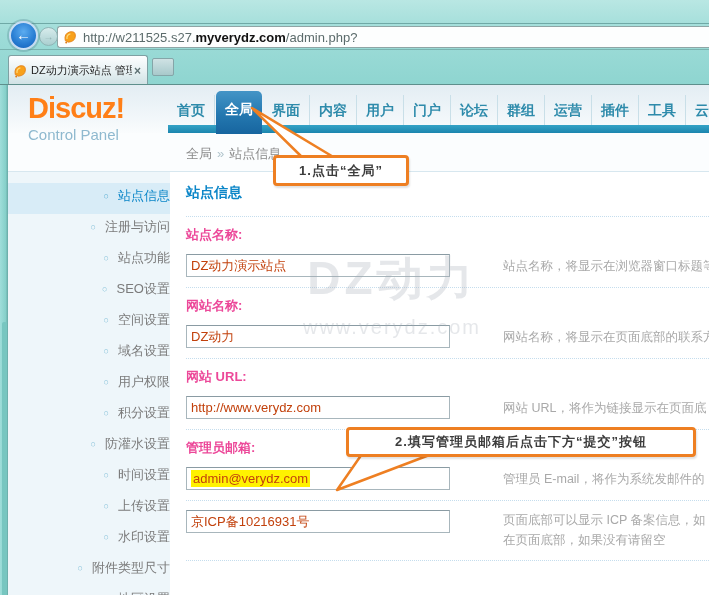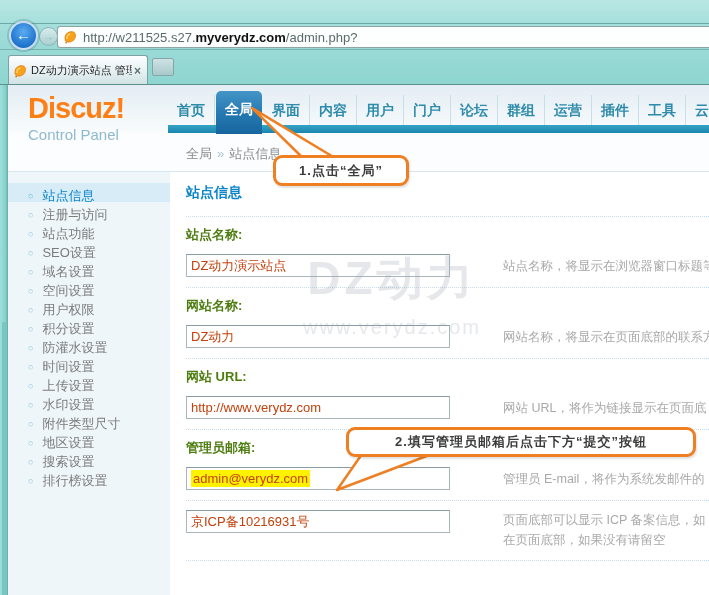--- a/index.html
+++ b/index.html
@@ -64,48 +64,48 @@
     background:linear-gradient(180deg,#4494c6 0%,#2478b0 55%,#17659f 100%);
     height:43px; line-height:36px; position:relative; top:2px; z-index:3; }
   .nav-bar { position:absolute; left:168px; top:125px; width:541px; height:8px;
     background:linear-gradient(180deg,#35a3c6,#1b85ae); z-index:1; }
   .breadcrumb { position:absolute; left:186px; top:145px; font-size:13px; color:#8a8a8a; z-index:2; }
   .breadcrumb .sep { color:#b0c4cc; margin:0 5px; }
 
   
   .sidebar { position:absolute; left:8px; top:172px; width:162px; height:423px;
     background:#eef6fa; padding-top:11px; }
-  .side-item { height:19px; line-height:25px; font-size:13px; color:#7b7b7b;
-    padding-left:20px; white-space:nowrap; }
+  .side-item { height:31px; line-height:25px; font-size:13px; color:#7b7b7b;
+    padding-left:20px; white-space:nowrap;text-align:right; }
   .side-item .bullet { font-size:9px; color:#8cc4da; margin-right:9px; vertical-align:1px; }
   .side-item.active { background:#d8ecf7; color:#0c86c8; }
   .side-item.active .bullet { color:#63b2d4; }
 
   
   .main { position:absolute; left:170px; top:172px; width:539px; height:423px;
     background:#fff; padding:12px 0 0 16px; overflow:hidden; }
   .page-title { font-size:14px; font-weight:bold; color:#0c86c8; padding-bottom:14px;
     border-bottom:1px dotted #c5dded; }
   .frow { border-bottom:1px dotted #c5dded; padding:9px 0 10px 0; }
-  .frow .flabel { font-size:13px; font-weight:bold; color:#4d7c0f; margin-bottom:10px; }
+  .frow .flabel { font-size:13px; font-weight:bold; color:#ec4899; margin-bottom:10px; }
   .input-line { display:flex; align-items:center; }
   .input-box { width:264px; height:23px; background:#fff; border:1px solid #a8b6bc;
     border-top-color:#8a9ba3; font-size:13px; color:#c2410c; line-height:21px; padding:0 4px;
     white-space:nowrap; overflow:hidden; flex:none; }
   .input-box .hl { background:#fff200; padding:1px 2px; }
   .help { font-size:12.5px; color:#a9a9a9; margin-left:53px; white-space:nowrap; line-height:20px; }
 
   
   .watermark { position:absolute; left:303px; top:248px; z-index:1; pointer-events:none;
     color:rgba(160,170,178,.28); text-align:center; }
   .watermark .w1 { font-size:46px; font-weight:bold; letter-spacing:4px; }
   .watermark .w2 { font-size:20px; font-weight:normal; letter-spacing:2px; margin-top:6px; }
 
   
-  .callout { position:absolute; background:#fff; border:3px solid #ee7f22; border-radius:9px;
+  .callout { position:absolute; background:#fff; border:3px solid #ee7f22; border-radius:4px;
     font-size:13px; color:#3c3c3c; font-weight:bold; text-align:center; z-index:30;
     box-shadow:1px 2px 2px rgba(0,0,0,.12); letter-spacing:1px; }
   .callout-1 { left:273px; top:155px; width:136px; height:31px; line-height:25px; }
   .callout-2 { left:346px; top:427px; width:350px; height:30px; line-height:24px; }
   .tails { position:absolute; left:0; top:0; width:709px; height:595px; z-index:29; pointer-events:none; }
 </style>
 </head>
 <body>
 
 <div class="chrome">
@@ -167,22 +167,22 @@
 
 <div class="breadcrumb">
   <span>全局</span><span class="sep">»</span><span>站点信息</span>
 </div>
 
 <div class="sidebar">
   <div class="side-item active"><span class="bullet">○</span><span>站点信息</span></div>
   <div class="side-item"><span class="bullet">○</span><span>注册与访问</span></div>
   <div class="side-item"><span class="bullet">○</span><span>站点功能</span></div>
   <div class="side-item"><span class="bullet">○</span><span>SEO设置</span></div>
+  <div class="side-item"><span class="bullet">○</span><span>空间设置</span></div>
   <div class="side-item"><span class="bullet">○</span><span>域名设置</span></div>
-  <div class="side-item"><span class="bullet">○</span><span>空间设置</span></div>
   <div class="side-item"><span class="bullet">○</span><span>用户权限</span></div>
   <div class="side-item"><span class="bullet">○</span><span>积分设置</span></div>
   <div class="side-item"><span class="bullet">○</span><span>防灌水设置</span></div>
   <div class="side-item"><span class="bullet">○</span><span>时间设置</span></div>
   <div class="side-item"><span class="bullet">○</span><span>上传设置</span></div>
   <div class="side-item"><span class="bullet">○</span><span>水印设置</span></div>
   <div class="side-item"><span class="bullet">○</span><span>附件类型尺寸</span></div>
   <div class="side-item"><span class="bullet">○</span><span>地区设置</span></div>
   <div class="side-item"><span class="bullet">○</span><span>搜索设置</span></div>
   <div class="side-item"><span class="bullet">○</span><span>排行榜设置</span></div>

